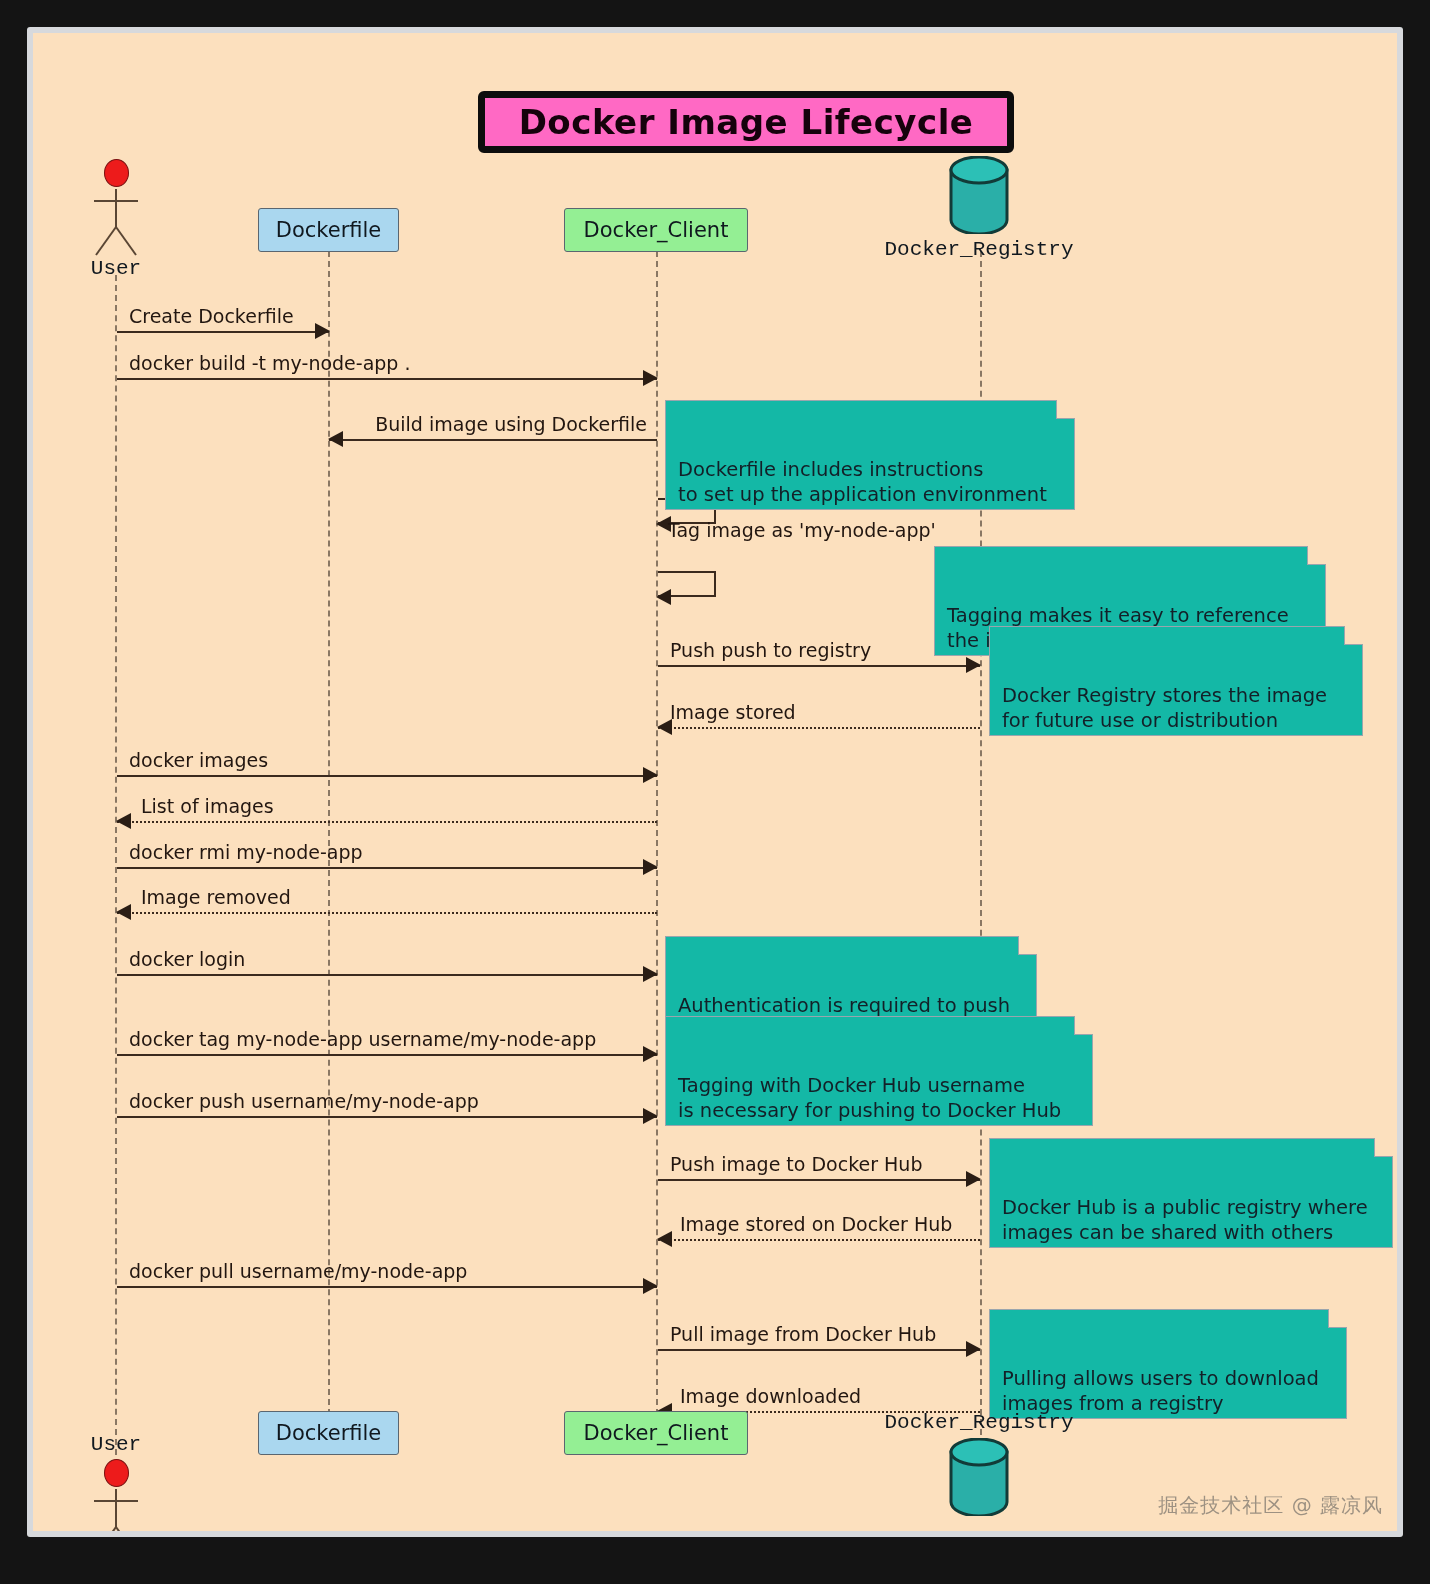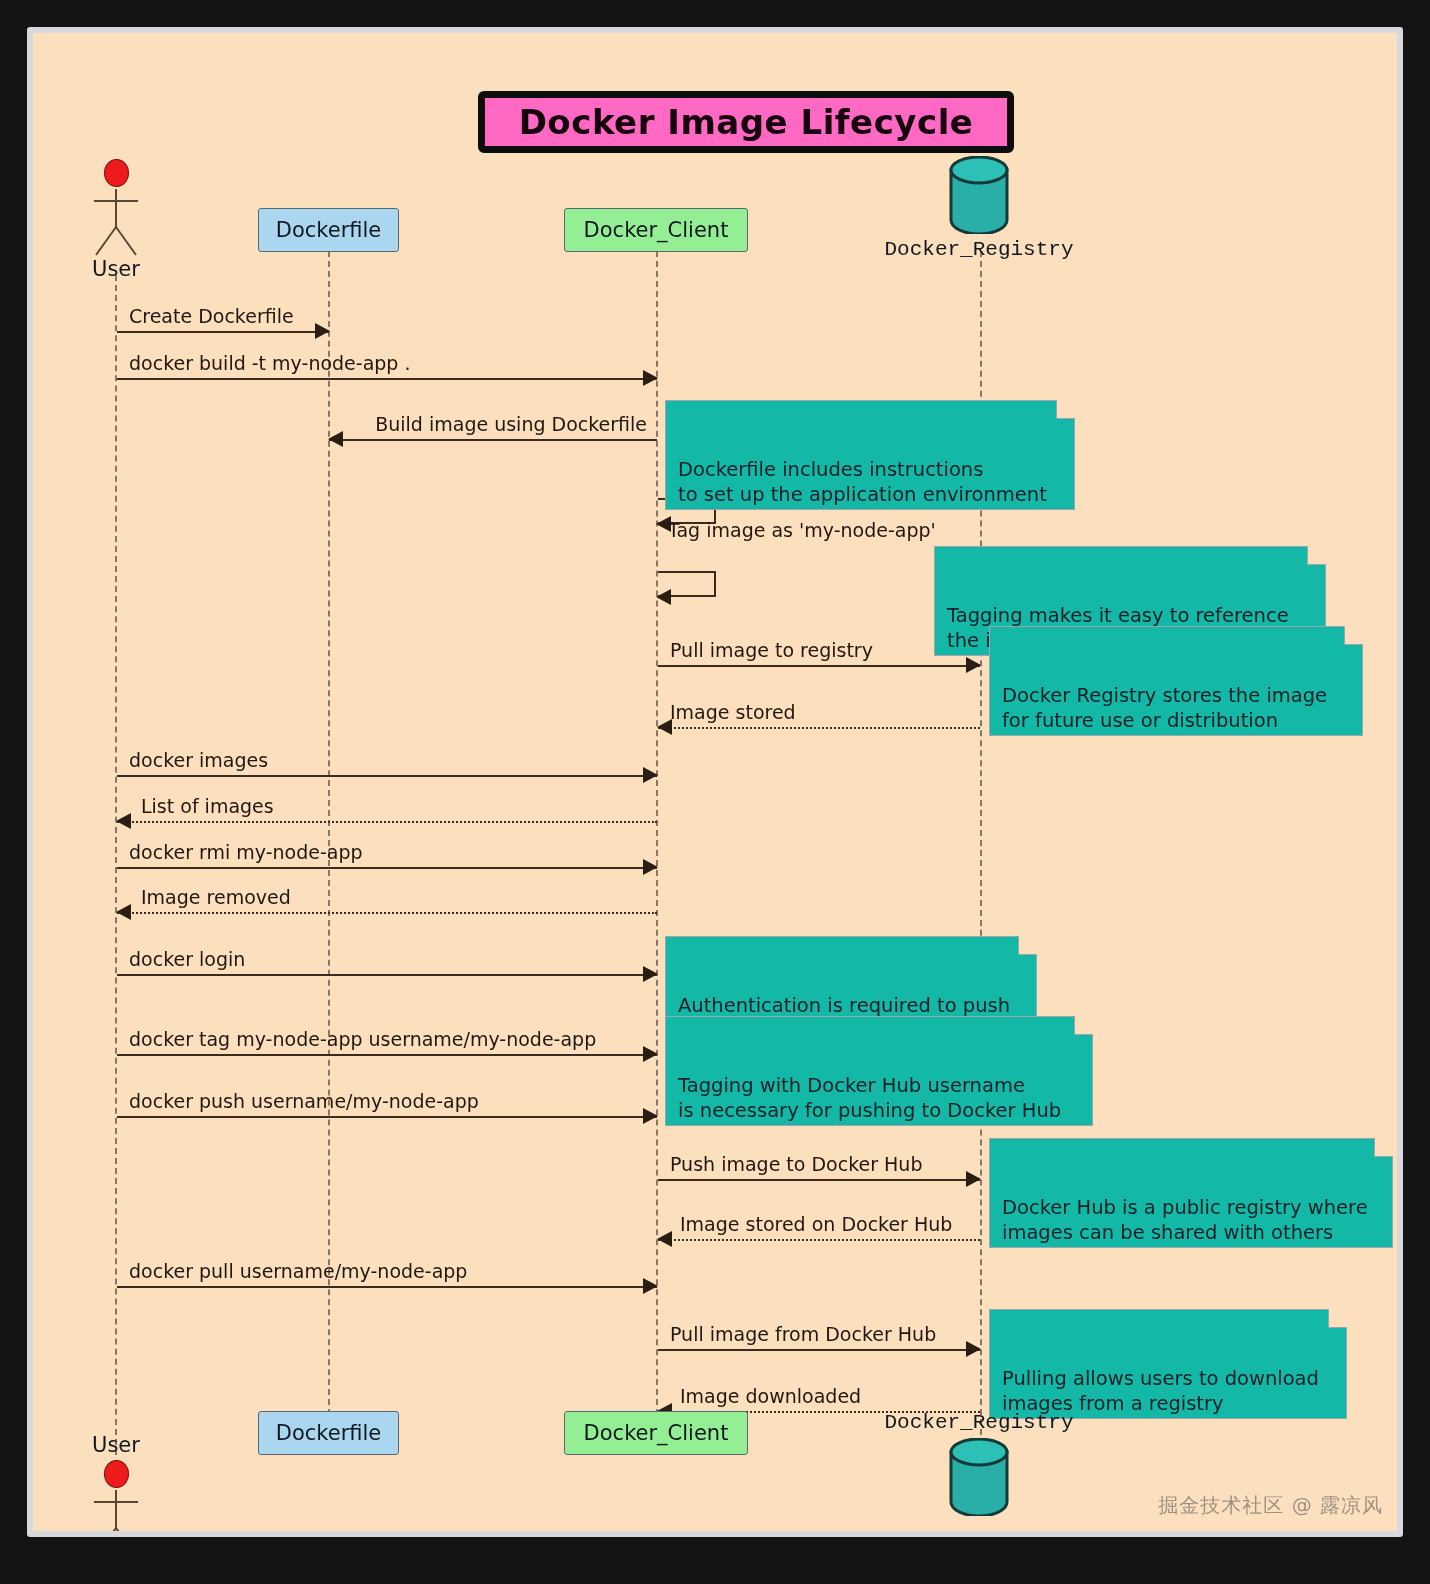--- a/index.html
+++ b/index.html
@@ -36,21 +36,21 @@
   }
   .pbox.blue{background:#aad7ef;}
   .pbox.green{background:#94ef94;}
 
   .actor{position:absolute;width:60px;}
   .actor .head{
     width:23px;height:26px;border-radius:50%;background:#ed1b1b;
     border:1px solid #7a1010;margin:0 auto;
   }
   .actor svg{display:block;margin:0 auto;}
-  .actor .alabel{text-align:center;font-size:21px;color:#10181f;}
+  .actor .alabel{text-align:center;font-size:21px;color:#10181f;font-family:Liberation Mono, monospace;}
 
   .db{position:absolute;width:64px;}
   .db .dlabel{font-size:21px;color:#10181f;white-space:nowrap;text-align:center;font-family:Liberation Mono, monospace;}
   .db svg{display:block;margin:0 auto;}
 
   
   .msg{position:absolute;height:0;}
   .msg .line{
     position:absolute;left:0;right:0;top:0;height:0;
     border-top:2px solid #3b2a1e;
@@ -159,21 +159,21 @@
 
     <div class="self" style="left:625px;top:538px;">
       <div class="lbl">Tag image as 'my-node-app'</div>
       <div class="loop"></div>
       <div class="ah"></div>
     </div>
 
     <div class="msg" style="left:625px;width:322px;top:632px;">
       <div class="line"></div>
       <div class="arrowhead r"></div>
-      <div class="lbl lft">Pull image to registry</div>
+      <div class="lbl lft">Push push to registry</div>
     </div>
 
     <div class="msg dotted" style="left:625px;width:322px;top:694px;">
       <div class="line"></div>
       <div class="arrowhead l"></div>
       <div class="lbl lft">Image stored</div>
     </div>
 
     <div class="msg" style="left:84px;width:540px;top:742px;">
       <div class="line"></div>

